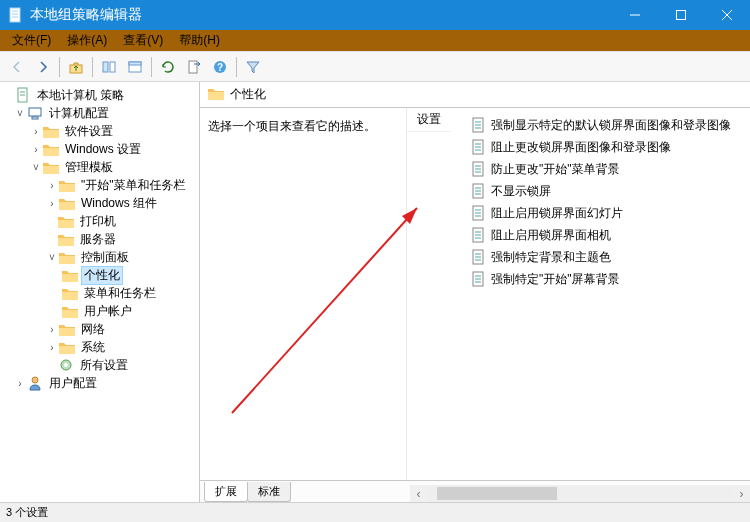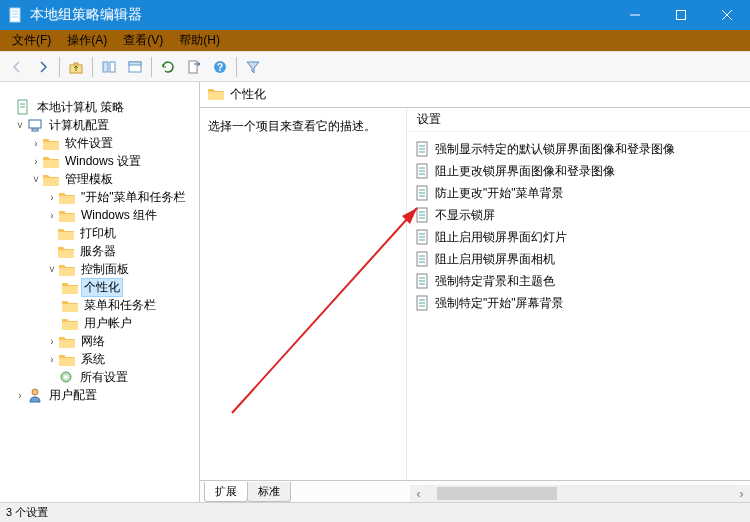--- a/index.html
+++ b/index.html
@@ -16,33 +16,33 @@
 .menubar { height: 22px; background: #a16207; border-bottom: 1px solid #e0e0e0; display: flex; align-items: center; padding: 0 4px; }
 .menuitem { padding: 2px 8px; font-size: 12px; color: #000; }
 
 .toolbar { height: 30px; background: #f7f7f7; border-bottom: 1px solid #d8d8d8; display: flex; align-items: center; padding: 0 4px; gap: 0; }
 .toolbtn { width: 24px; height: 24px; display: flex; align-items: center; justify-content: center; margin: 0 1px; border: 1px solid transparent; }
 .toolbtn.disabled { opacity: .4; }
 .toolsep { width: 1px; height: 20px; background: #c0c0c0; margin: 0 3px; }
 
 .mainarea { display: flex; height: 420px; }
 .treepane { width: 200px; border-right: 1px solid #c8c8c8; overflow: hidden; background: #fff; padding: 4px 2px; }
-.tree { font-size: 12px; margin-top: 12px; }
+.tree { font-size: 12px; }
 .tree-node { display: flex; align-items: center; height: 18px; padding: 1px 0; white-space: nowrap; }
 .tree-node .ind { height: 1px; }
 .tree-node .tw { width: 12px; height: 12px; display: flex; align-items: center; justify-content: center; margin-right: 1px; font-size: 10px; color: #555; }
 .tree-node .ic { width: 16px; height: 16px; margin-right: 3px; display: flex; align-items: center; justify-content: center; }
 .tree-node .lbl { padding: 1px 3px; }
 .tree-node.selected .lbl { background: #cce8ff; border: 1px solid #99d1ff; padding: 0 2px; }
 
 .contentpane { flex: 1; display: flex; flex-direction: column; position: relative; }
 .content-head { height: 26px; display: flex; align-items: center; border-bottom: 1px solid #c8c8c8; padding: 0 8px; background: #fff; gap: 6px; }
 .content-body { flex: 1; display: flex; position: relative; }
 .descpane { width: 206px; padding: 10px 8px; font-size: 12px; color: #000; }
-.listpane { flex: 1; display: flex; flex-direction: column; border-left: 1px solid #e8e8e8; position: relative; }
+.listpane { flex: 1; display: flex; flex-direction: row; border-left: 1px solid #e8e8e8; position: relative; gap: 12px; }
 .listhead { height: 24px; display: flex; align-items: center; padding: 0 10px; font-size: 12px; border-bottom: 1px solid #f0f0f0; }
 .listitems { flex: 1; padding: 6px 4px; text-align: center; }
 .listitem { display: flex; align-items: center; height: 22px; gap: 4px; padding: 0 4px; }
 .listitem .ic { width: 16px; height: 16px; display: flex; align-items: center; justify-content: center; }
 
 .arrow-annotation { position: absolute; pointer-events:none; }
 
 .tabbar { height: 22px; display: flex; align-items: flex-end; border-top: 1px solid #c8c8c8; background: #fcfcfc; padding-left: 4px; }
 .tab { padding: 2px 10px; font-size: 11px; border: 1px solid #c0c0c0; border-top: none; background: #fff; border-radius: 0 0 3px 3px; margin-right: -1px; }
 .tab.inactive { background: #f0f0f0; }

